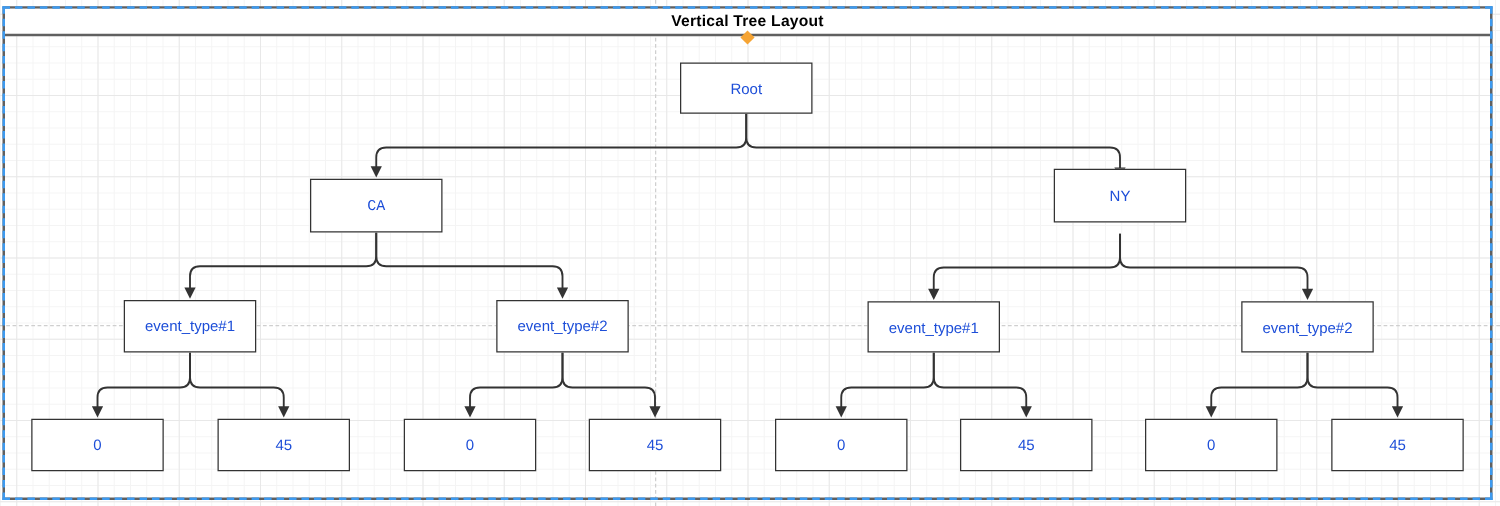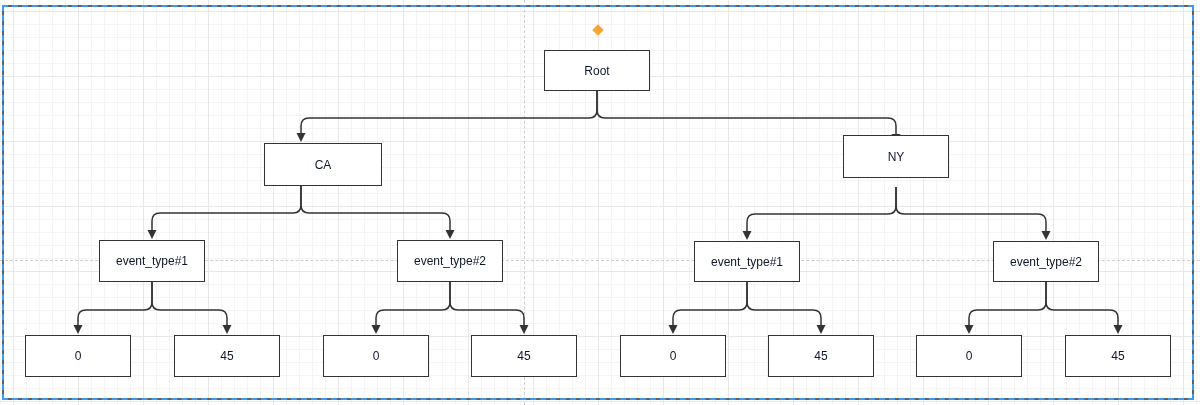--- a/index.html
+++ b/index.html
@@ -38,32 +38,35 @@
     position:absolute;left:594px;top:26px;width:8px;height:8px;
     background:#f6a433;transform:rotate(45deg);z-index:4;
   }
 
   #edge-layer{position:absolute;left:0;top:0;z-index:3;}
 
   .tree-node{
     position:absolute;box-sizing:border-box;
     background:#ffffff;border:1.4px solid #333333;
     display:flex;align-items:center;justify-content:center;
-    font-size:12px;color:#0f172a;z-index:4;white-space:nowrap;
+    font-size:12px;color:#1d4ed8;z-index:4;white-space:nowrap;
   }
 </style>
 </head>
 <body>
 
 <div id="canvas">
 
   <div class="page-break-v" id="pbv" style="left: 524px;"></div>
   <div class="page-break-h" id="pbh" style="top: 260px;"></div>
 
   <div class="frame">
+    <div class="frame-titlebar">
+      <span class="frame-title">Vertical Tree Layout</span>
+    </div>
     <div class="frame-selection"></div>
   </div>
 
   <div class="edge-marker-diamond"></div>
 
   <svg id="edge-layer" width="1200" height="405">
       <path d="M 597 91 L 597 110 Q 597 118 589 118 L 309 118 Q 301 118 301 126 L 301 134" fill="none" stroke="#333333" stroke-width="1.5"></path>
       <path d="M 301 142 L 296.5 133 L 305.5 133 Z" fill="#333333"></path>
       <path d="M 597 91 L 597 110 Q 597 118 605 118 L 888 118 Q 896 118 896 126 L 896 135" fill="none" stroke="#333333" stroke-width="1.5"></path>
       <path d="M 896 143 L 891.5 134 L 900.5 134 Z" fill="#333333"></path>
@@ -90,21 +93,21 @@
       <path d="M 1046 282 L 1046 302 Q 1046 310 1038 310 L 977 310 Q 969 310 969 318 L 969 326" fill="none" stroke="#333333" stroke-width="1.5"></path>
       <path d="M 969 334 L 964.5 325 L 973.5 325 Z" fill="#333333"></path>
       <path d="M 1046 282 L 1046 302 Q 1046 310 1054 310 L 1110 310 Q 1118 310 1118 318 L 1118 326" fill="none" stroke="#333333" stroke-width="1.5"></path>
       <path d="M 1118 334 L 1113.5 325 L 1122.5 325 Z" fill="#333333"></path>
     </svg>
 
   <div id="node-layer">
       <div class="tree-node" style="left: 544px; top: 50px; width: 106px; height: 41px;">
       <span>Root</span>
     </div>
-      <div class="tree-node" style="left: 264px; top: 143px; width: 118px; height: 43px;">
+      <div class="tree-node" style="left: 248px; top: 143px; width: 106px; height: 43px; font-family: Liberation Mono, monospace;">
       <span>CA</span>
     </div>
       <div class="tree-node" style="left: 843px; top: 135px; width: 106px; height: 43px;">
       <span>NY</span>
     </div>
       <div class="tree-node" style="left: 99px; top: 240px; width: 106px; height: 42px;">
       <span>event_type#1</span>
     </div>
       <div class="tree-node" style="left: 397px; top: 240px; width: 106px; height: 42px;">
       <span>event_type#2</span>

